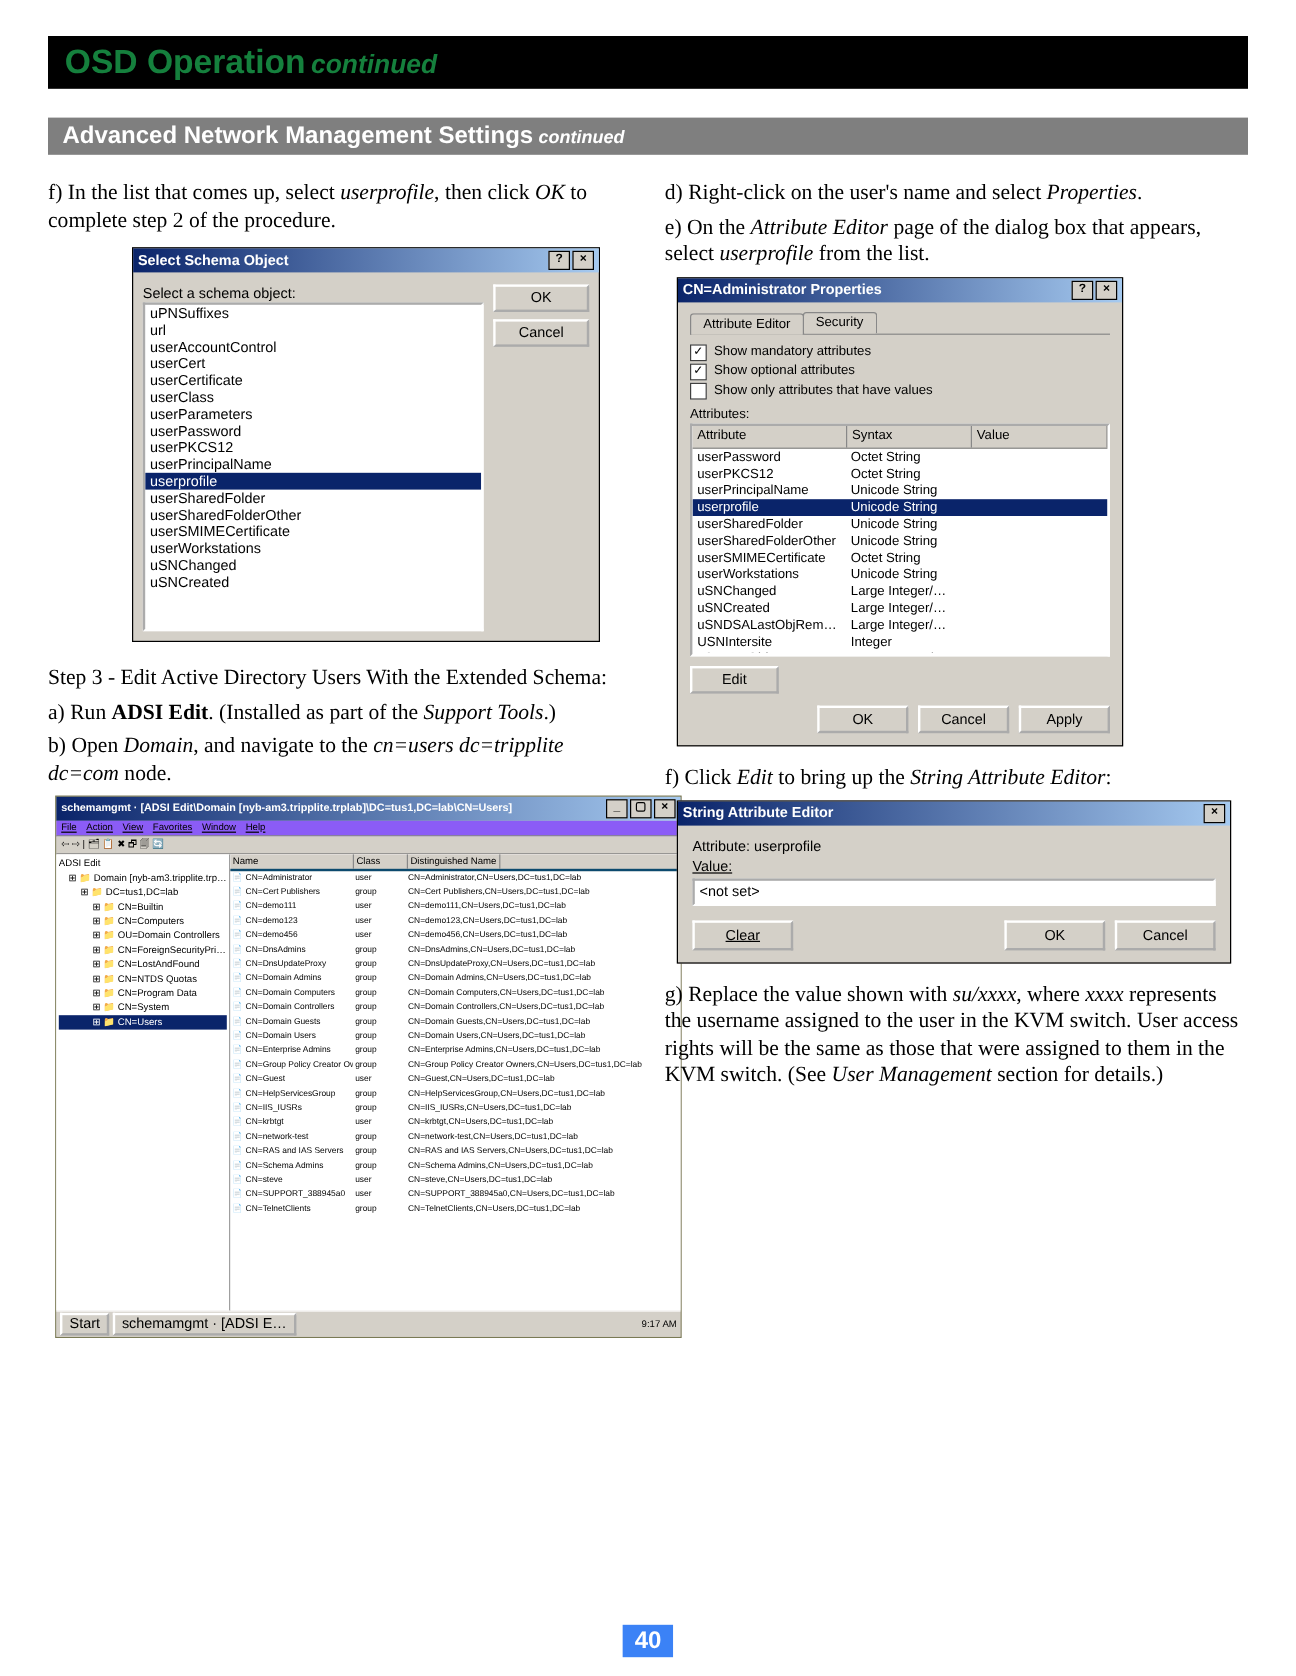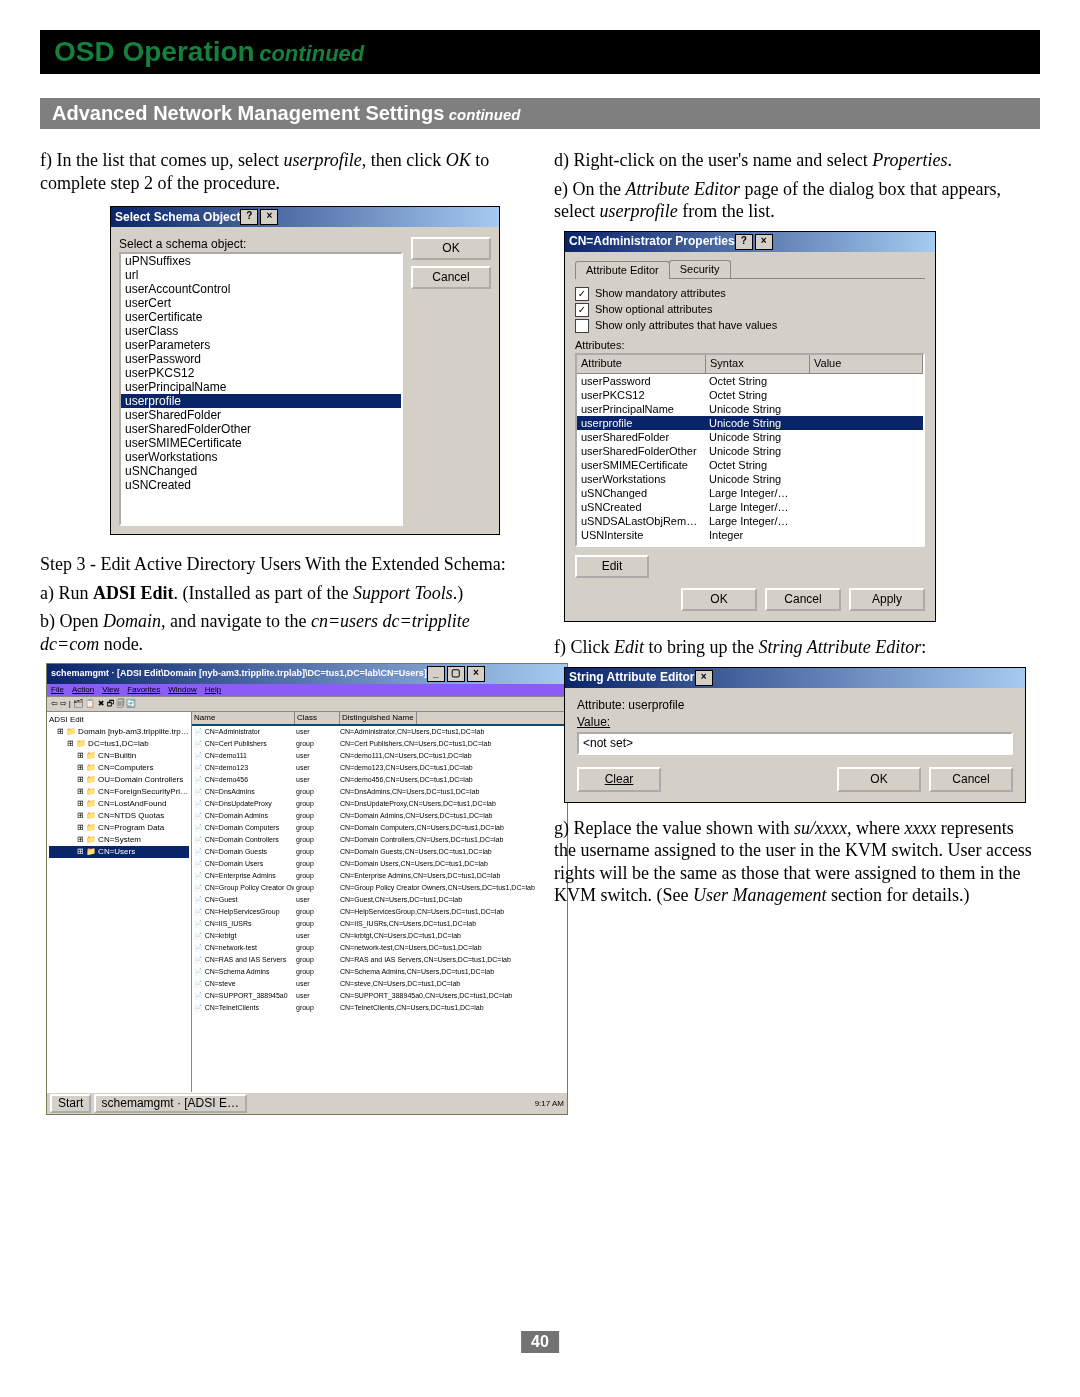--- a/index.html
+++ b/index.html
@@ -71,20 +71,21 @@
     background: #d4d0c8;
     font-family: Tahoma, Arial, sans-serif;
     font-size: 12px;
     margin: 12px 0 18px 70px;
     width: 390px;
     box-sizing: border-box;
   }
   .titlebar {
     display: flex;
     align-items: center;
+    justify-content: space-between;
     background: linear-gradient(to right, #0a246a, #a6caf0);
     color: #fff;
     font-weight: bold;
     padding: 2px 4px;
     font-size: 12px;
   }
   .title-icons { display:flex; gap:2px; }
   .title-icon {
     width: 16px; height: 14px;
     background: #d4d0c8;
@@ -292,27 +293,27 @@
   }
   .sae .btns { display:flex; gap:8px; }
   .sae .btns .dlg-btn { width:80px; font-size:12px; padding:3px 0; }
   .sae .btns .spacer { flex:1; }
 
   
   .page-num {
     position:absolute;
     left:50%;
     transform:translateX(-50%);
-    bottom:44px;
-    background:#737373;
+    bottom:16px;
+    background:#3b82f6;
     color:#fff;
     font-family:Arial,sans-serif;
     font-weight:bold;
     padding:2px 10px;
-    font-size:16px;
+    font-size:20px;
   }
 </style>
 </head>
 <body>
 
 <div class="page">
 
   <div class="h1-bar">
     <span class="main">OSD Operation</span>
     <span class="cont">continued</span>

